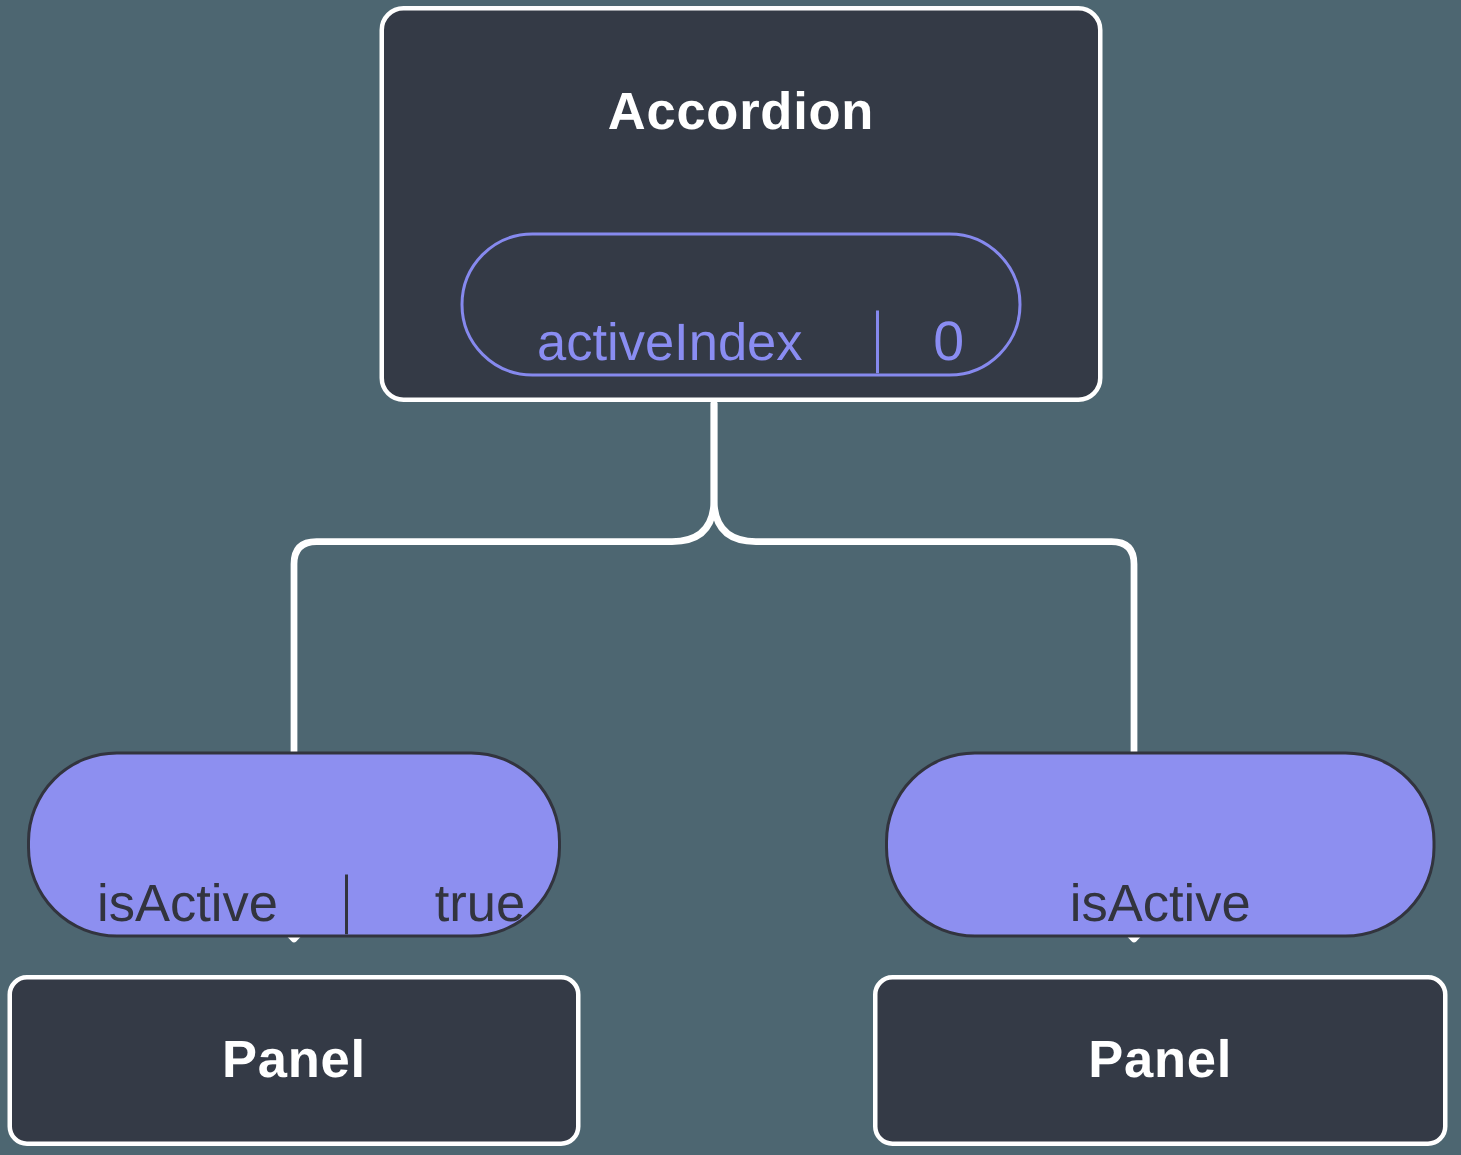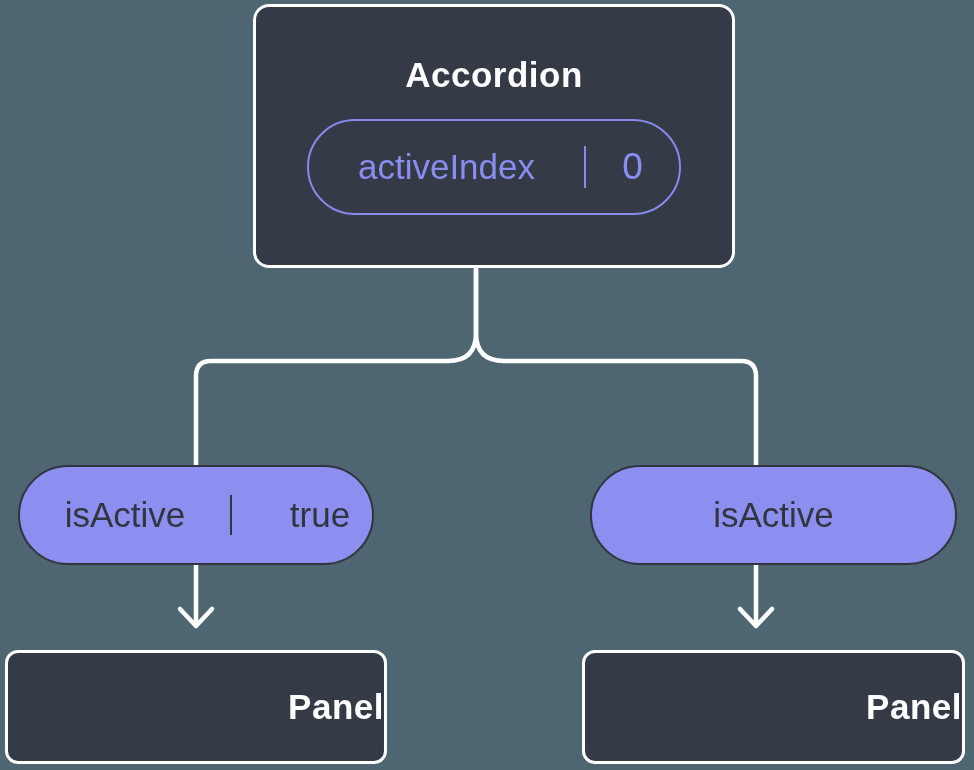--- a/index.html
+++ b/index.html
@@ -33,54 +33,55 @@
     border-radius:16px;
   }
   .node-title{
     position:absolute;left:0;top:48px;width:100%;
     text-align:center;
     color:#ffffff;font-size:35px;font-weight:600;
     letter-spacing:.5px;
   }
   .prop-pill{
     position:absolute;
-    display:flex;align-items:center;
+    display:flex;align-items:flex-end;
     border-radius:60px;
     overflow:hidden;
     z-index:3;
+    margin-top:36px;
   }
   .pill-outline{
     left:51px;top:112px;width:374px;height:96px;
     border:2px solid var(--pill-outline-purple);
     background:transparent;
   }
   .pill-outline .cell{color:var(--purple-text);}
   .pill-outline .cell.value{border-left:2px solid var(--pill-outline-purple);}
   .pill-filled{
-    height:100px;
+    height:124px;
     background:var(--pill-fill);
     border:2px solid var(--dark-text);
   }
   .pill-filled .cell{color:var(--dark-text);}
   .pill-filled .cell.value{border-left:2px solid var(--dark-text);padding-left:36px;}
   .pill-left{left:18px;top:465px;width:356px;}
   .pill-right{left:590px;top:465px;width:367px;}
   .cell{
     display:flex;align-items:center;justify-content:center;
     font-size:35px;font-weight:400;
     flex:1 1 auto;
   }
   .cell.value{flex:0 0 auto;}
   .pill-outline .cell.value{width:95px;font-size:37px;}
   .pill-left .cell.value{width:142px;}
   .pill-right .cell.value{width:155px;}
   .node-panel{
     top:650px;height:114px;
     border-radius:13px;
-    display:flex;align-items:center;justify-content:flex-end;
+    display:flex;align-items:center;justify-content:center;
     color:#ffffff;font-size:35px;font-weight:600;
     letter-spacing:.5px;
   }
   .panel-left{left:5px;width:382px;}
   .panel-right{left:582px;width:383px;}
 </style>
 </head>
 <body>
 
 <div class="stage">

